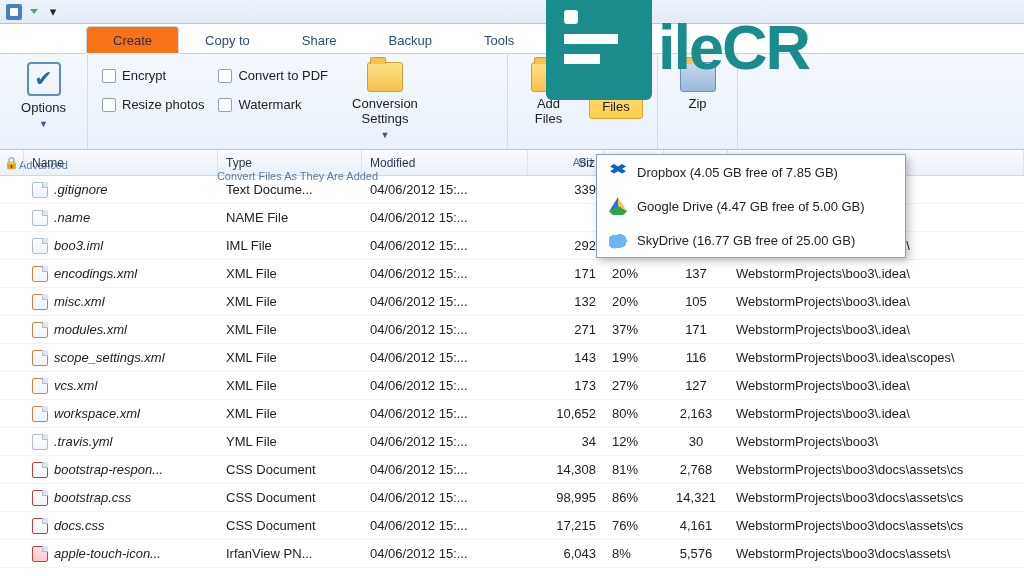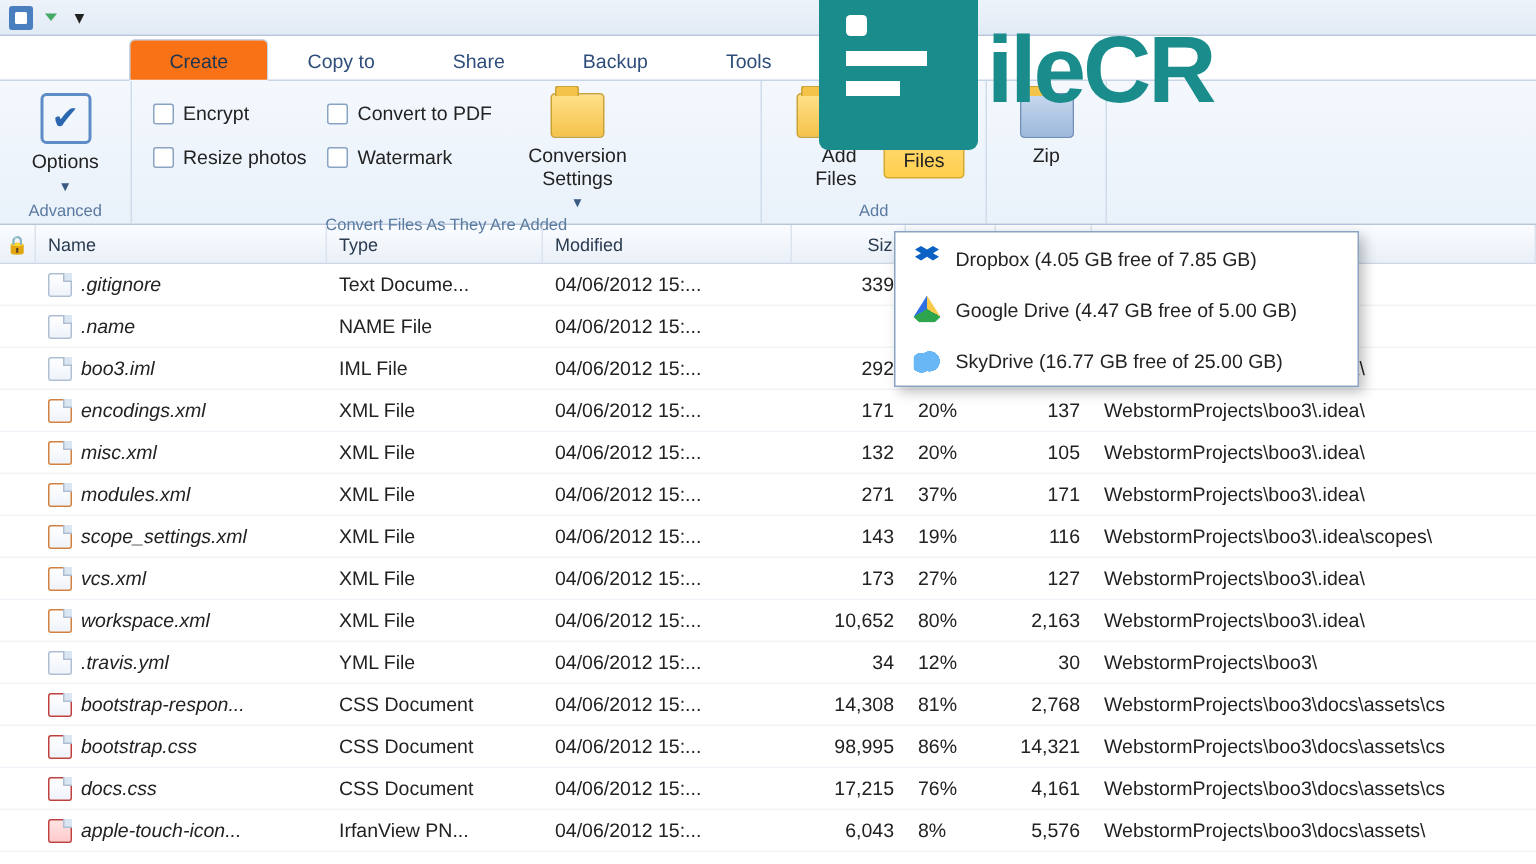--- a/index.html
+++ b/index.html
@@ -12,21 +12,21 @@
 .titlebar .caret { width: 0; height: 0; border-left: 4px solid transparent; border-right: 4px solid transparent; border-top: 5px solid #4a6; margin-left: 2px; }
 .titlebar .qat-btn { width: 18px; height: 18px; display: flex; align-items: center; justify-content: center; border-radius: 2px; }
 
 
 .ribbontabs { height: 30px; background: #fff; border-bottom: 1px solid #c5d4e6; display: flex; align-items: flex-end; padding-left: 86px; }
 .ribbontabs .tab { padding: 6px 26px 5px; color: #2e4d7a; cursor: default; }
 .ribbontabs .tab.active { background: #f97316; border: 1px solid #c5d4e6; border-bottom: 1px solid #f4f8fd; border-radius: 4px 4px 0 0; color: #1b3452; position: relative; top: 1px; }
 
 
 .ribbon { height: 96px; background: linear-gradient(#f4f8fd, #e9f1fa); border-bottom: 1px solid #b6c5d9; display: flex; }
-.rgroup { padding: 6px 14px 2px; border-right: 1px solid #cfdcec; display: flex; flex-direction: column; justify-content: space-between; }
+.rgroup { padding: 6px 14px 2px; border-right: 1px solid #cfdcec; display: flex; flex-direction: column; justify-content: space-between; gap: 26px; }
 .rgroup .content { display: flex; align-items: flex-start; gap: 14px; }
 .rgroup .label { text-align: center; font-size: 11px; color: #5a7aa0; margin-top: 2px; }
 .bigbtn { display: flex; flex-direction: column; align-items: center; gap: 4px; padding: 2px 4px; cursor: default; }
 .chk { display: flex; align-items: center; gap: 6px; padding: 2px 0; }
 .chk .box { width: 14px; height: 14px; border: 1px solid #8aa3c2; background: #fff; border-radius: 2px; }
 .stackchk { display: flex; flex-direction: column; gap: 10px; margin-top: 6px; }
 
 
 .listhdr { height: 26px; background: linear-gradient(#fafcff, #eaf0f8); border-bottom: 1px solid #cdd8e6; display: flex; align-items: center; }
 .listhdr .col { padding: 0 8px; border-right: 1px solid #dbe3ee; height: 100%; display: flex; align-items: center; color: #2a3b50; font-size: 12px; }
@@ -41,21 +41,21 @@
 
 .rows { height: calc(576px - 24px - 30px - 96px - 26px); overflow: hidden; }
 .row { height: 28px; display: flex; align-items: center; border-bottom: 1px solid #f0f3f8; }
 .row .cell { padding: 0 8px; white-space: nowrap; overflow: hidden; text-overflow: ellipsis; }
 .row .ico { width: 16px; height: 16px; flex: 0 0 16px; margin-right: 6px; }
 .row .namecell { width: 194px; display: flex; align-items: center; font-style: italic; }
 .row .c-type { width: 144px; }
 .row .c-mod  { width: 166px; }
 .row .c-size { width: 76px; text-align: right; font-variant-numeric: tabular-nums; }
 .row .c-pct  { width: 60px; text-align: left; font-variant-numeric: tabular-nums; }
-.row .c-pack { width: 64px; text-align: right; font-variant-numeric: tabular-nums; }
+.row .c-pack { width: 64px; text-align: center; font-variant-numeric: tabular-nums; }
 .row .c-path { flex: 1; }
 .row .lockcell { width: 24px; }
 
 
 .dropdown { position: absolute; left: 596px; top: 154px; width: 310px; background: #fff; border: 1px solid #8aa3c2; box-shadow: 3px 3px 8px rgba(0,0,0,.25); z-index: 20; }
 .dropdown .item { display: flex; align-items: center; gap: 10px; padding: 8px 12px; cursor: default; }
 .dropdown .dico { width: 18px; height: 18px; flex: 0 0 18px; }
 
 
 .brand { position: absolute; left: 546px; top: -6px; display: flex; align-items: center; gap: 6px; z-index: 30; pointer-events: none; }
@@ -142,21 +142,21 @@
         <span style="font-size:9px;color:#3a5a84">▼</span>
       </div>
     </div>
     <div class="label">Convert Files As They Are Added</div>
   </div>
 
   <div class="rgroup" style="width:150px">
     <div class="content">
       <div class="bigbtn">
         <div class="foldico"></div>
-        <span style="text-align:right;max-width:46px">Add Files</span>
+        <span style="text-align:center;max-width:46px">Add Files</span>
       </div>
       <div class="bigbtn" style="background:linear-gradient(#ffe69a,#ffcf4e);border:1px solid #d6aa2e;border-radius:3px;padding:4px 8px">
         <div class="foldico"></div>
         <span>Files</span>
       </div>
     </div>
     <div class="label">Add</div>
   </div>
 
   <div class="rgroup" style="width:80px">

